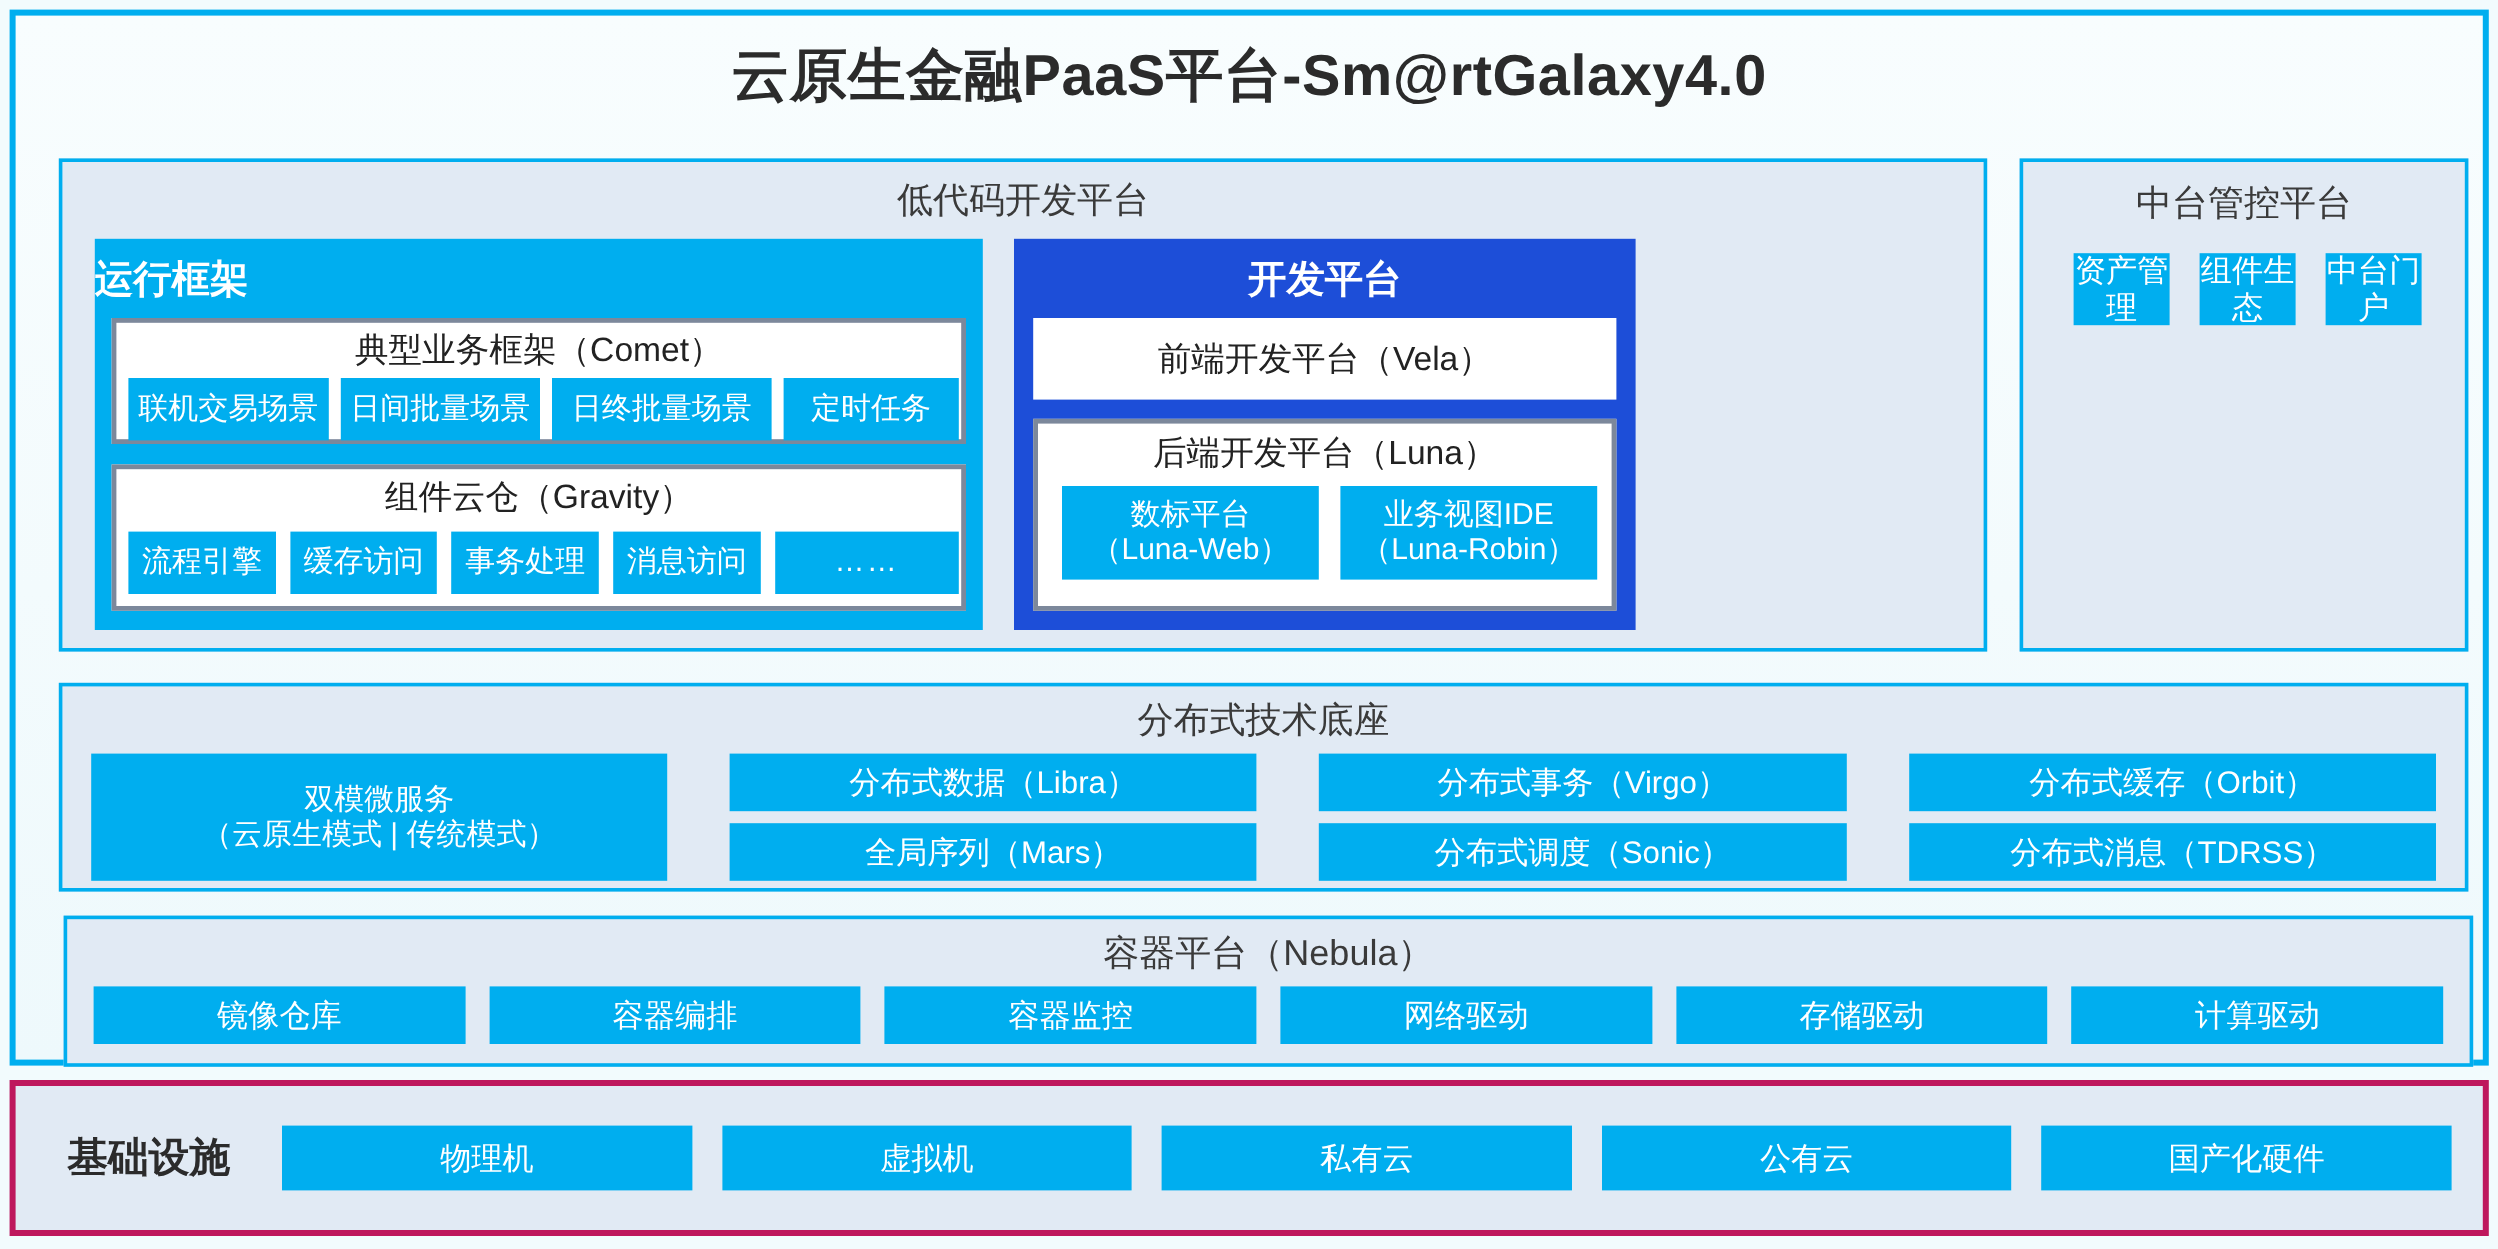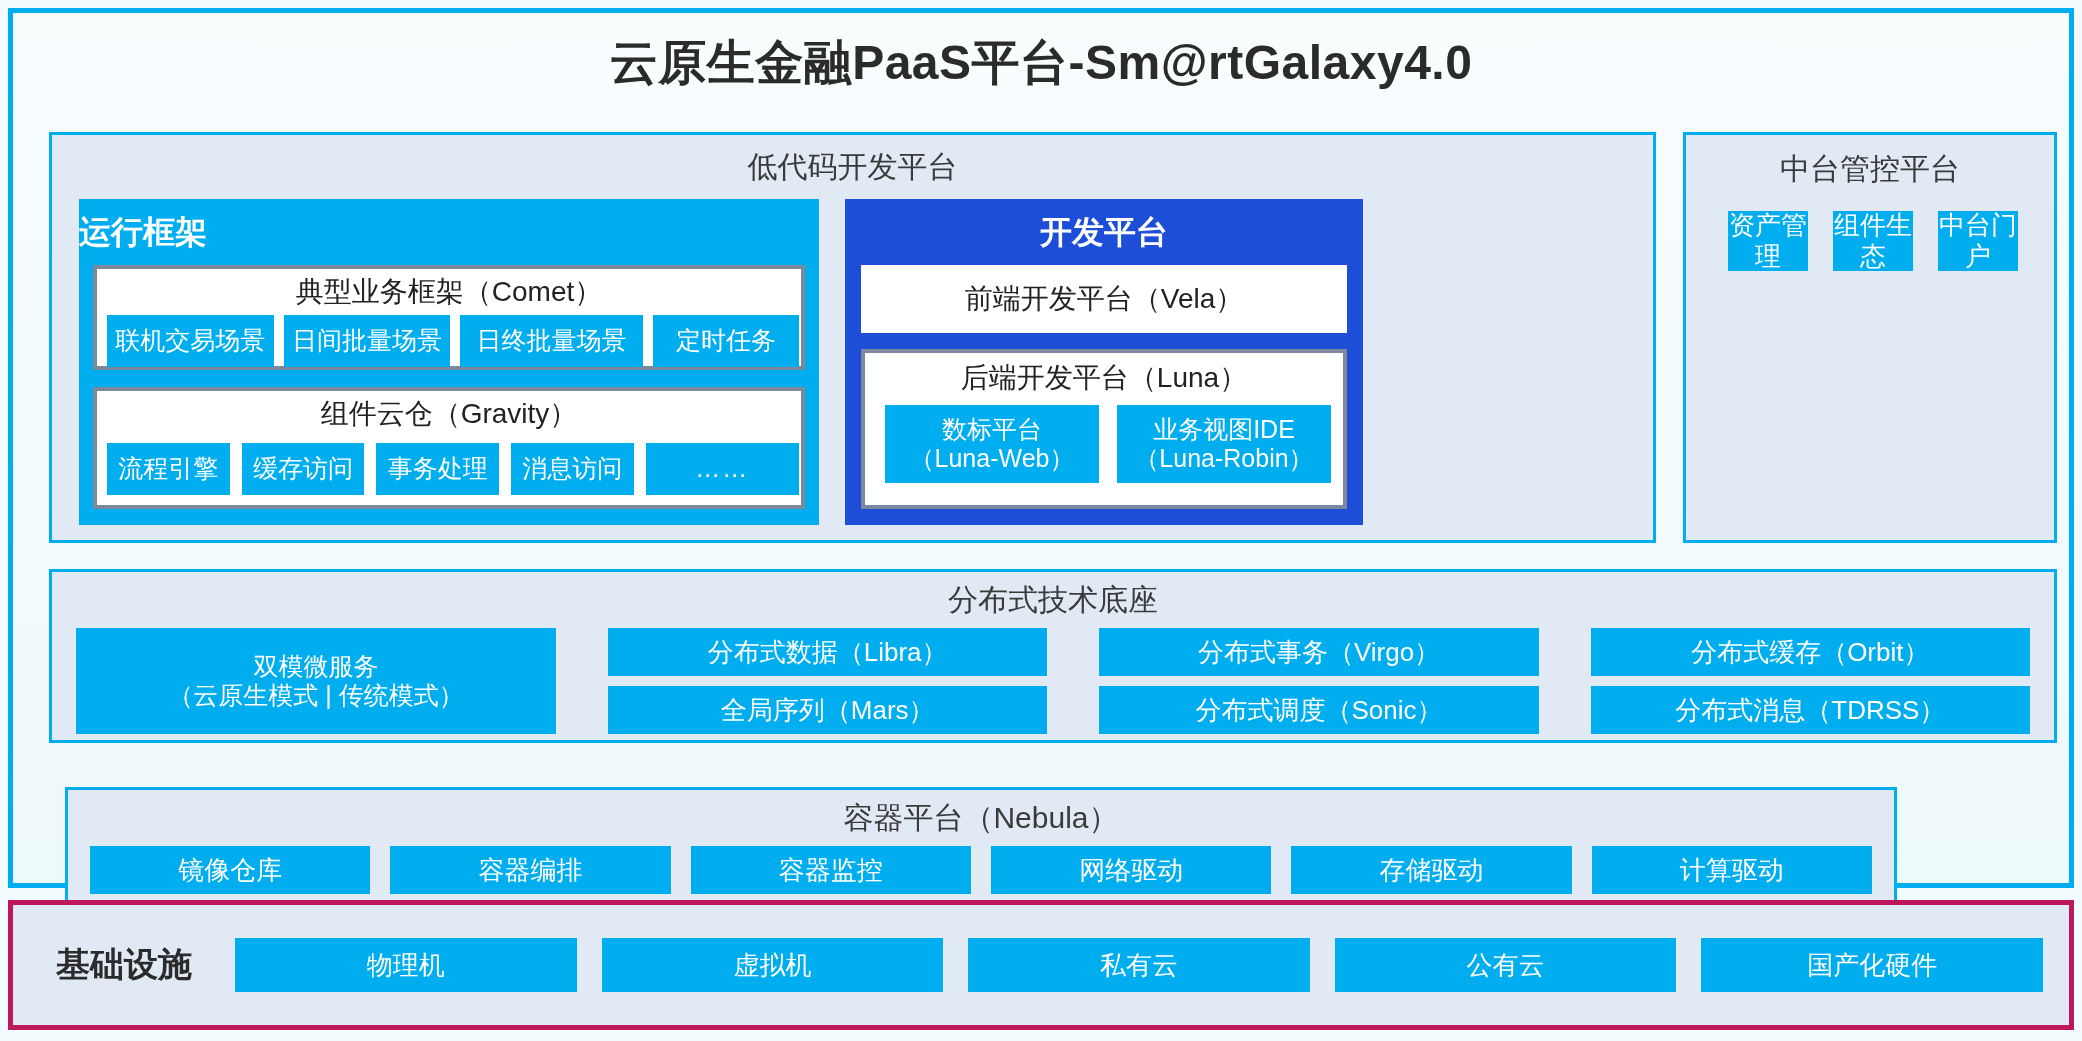--- a/index.html
+++ b/index.html
@@ -194,22 +194,22 @@
   }
   .dist-col {
     flex: 1;
     display: flex; flex-direction: column; gap: 10px;
   }
   .dist-col .blue-chip { height: 48px; font-size: 26px; }
 
   
   #container-panel {
     position: absolute;
-    left: 52px; top: 750px;
-    width: 1832px; height: 126px; margin-top: 24px;
+    left: 40px; top: 750px;
+    width: 2008px; height: 126px;
   }
   #container-title { margin-top: 8px; }
   #container-items {
     position: absolute;
     left: 22px; top: 56px;
     right: 22px;
     display: flex; gap: 20px;
   }
   #container-items .blue-chip { flex: 1; height: 48px; font-size: 26px; }
 

